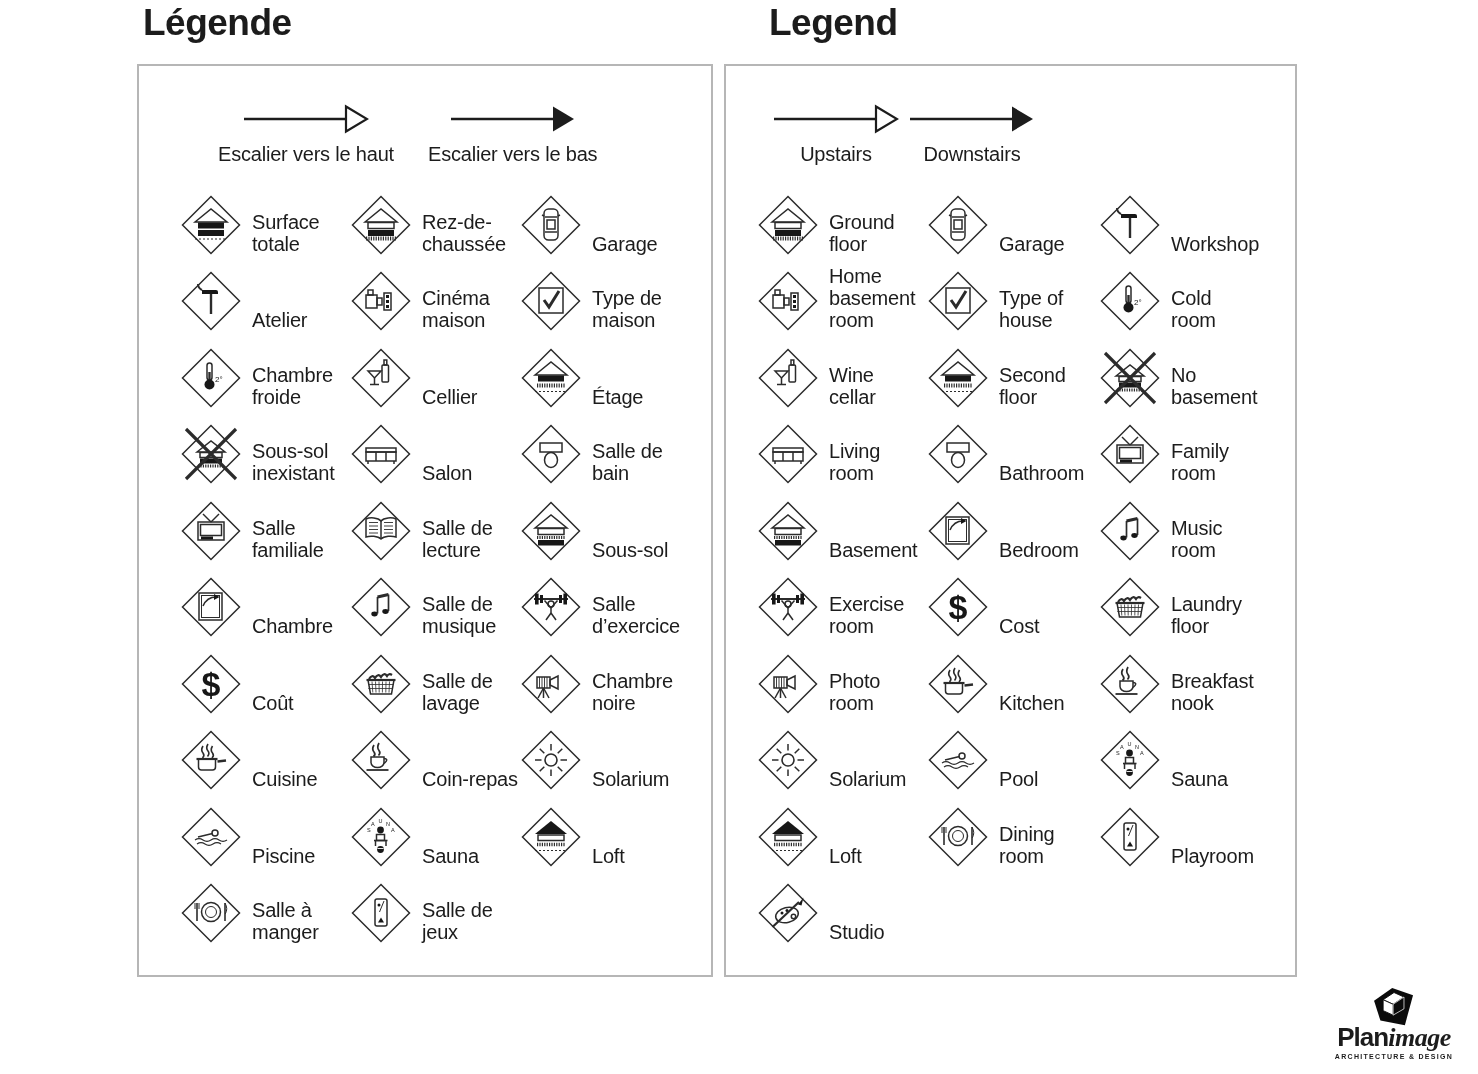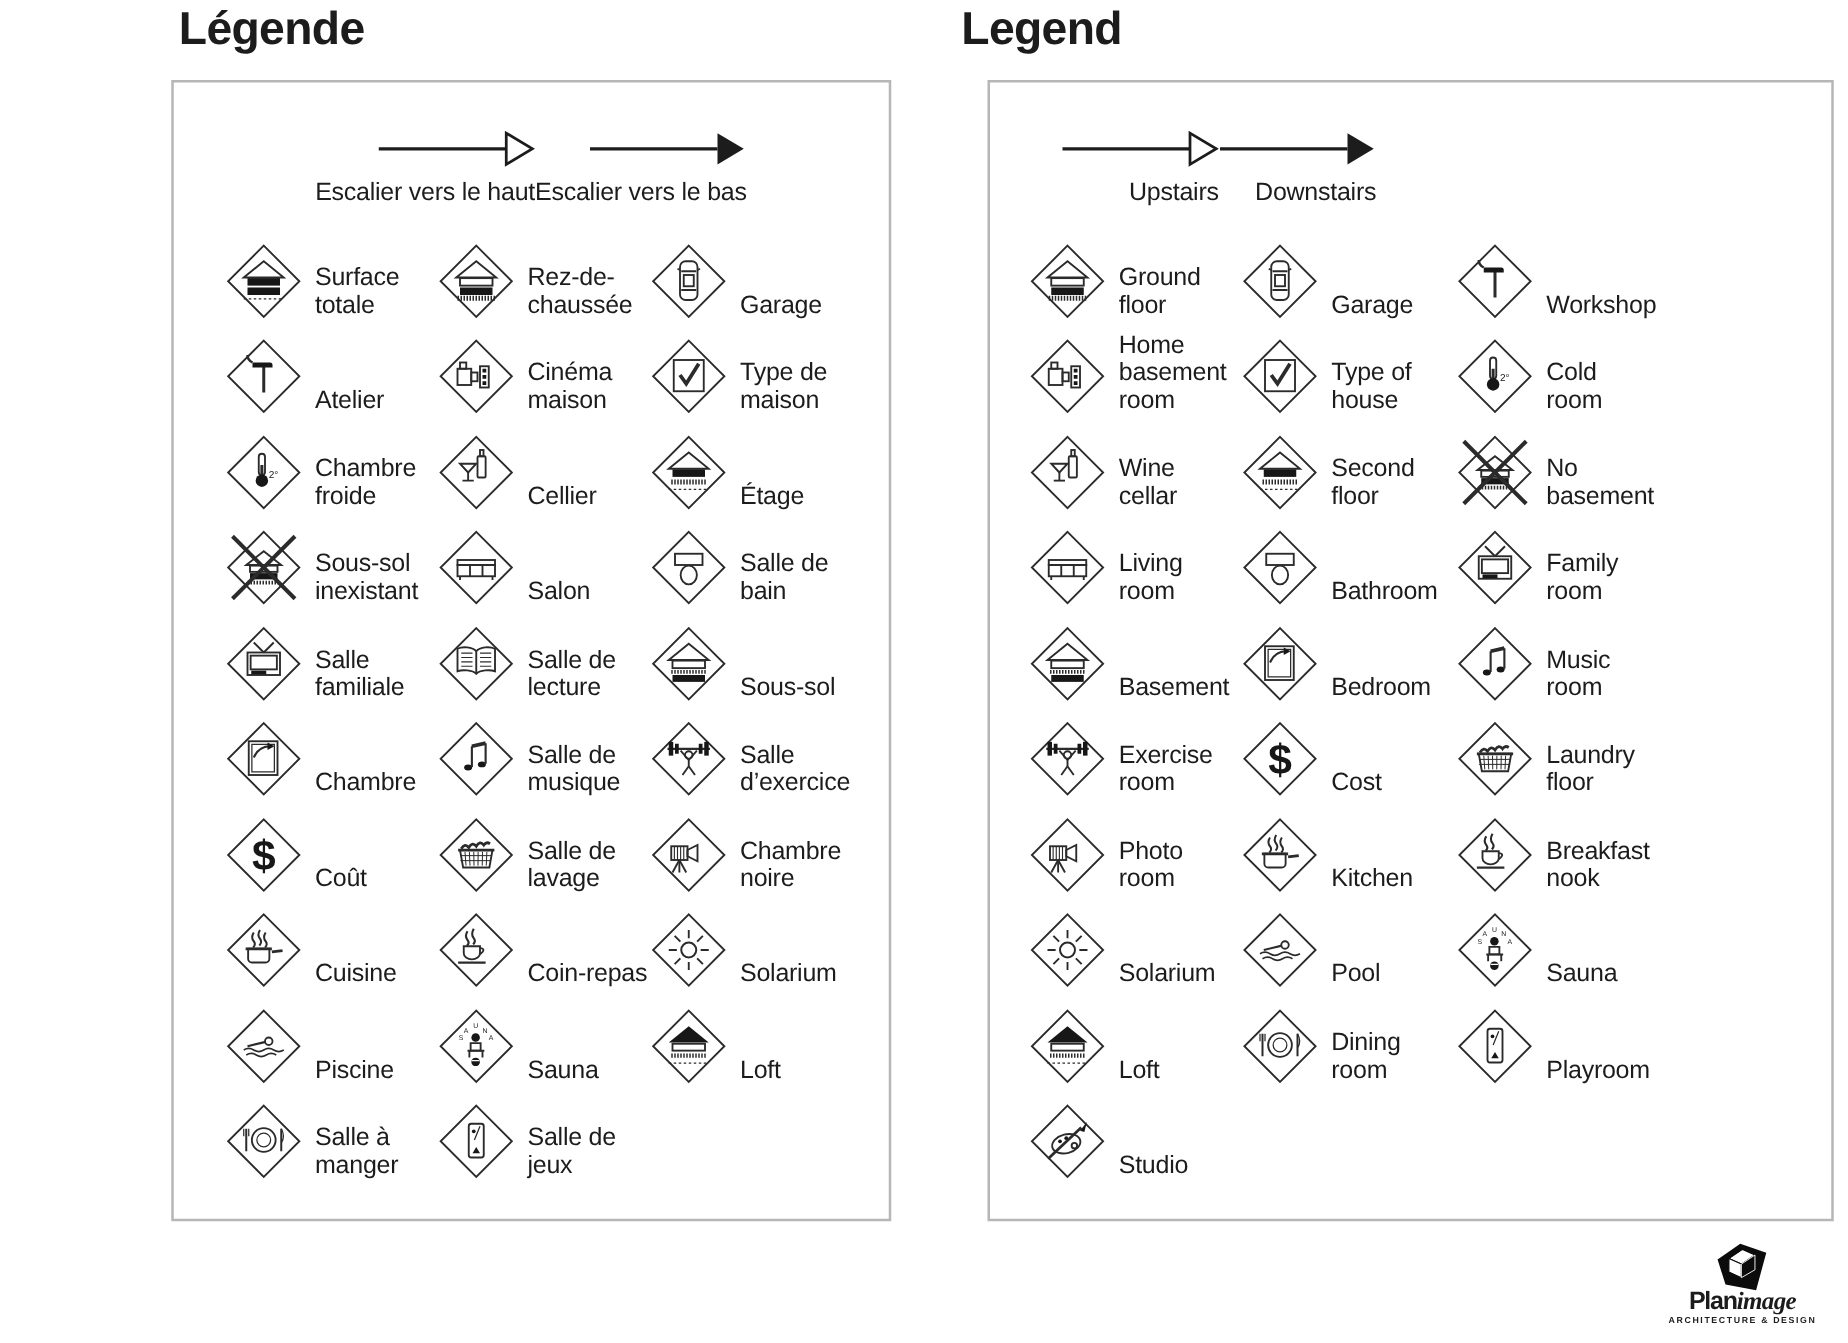--- a/index.html
+++ b/index.html
@@ -7,48 +7,48 @@
     width:1478px;height:1074px;position:relative;overflow:hidden;
     background:#ffffff;color:#1c1c1c;
     font-family:"Liberation Sans",sans-serif;
   }
   .panel-title{position:absolute;top:2px;font-size:37px;font-weight:700;letter-spacing:-0.5px}
   #title-fr{left:143px}
   #title-en{left:769px}
 
   .panel{position:absolute;top:64px;height:913px;border:2px solid #b6b6b6;background:#fff;box-sizing:border-box}
   #panel-fr{left:137px;width:576px}
-  #panel-en{left:790px;width:677px}
+  #panel-en{left:724px;width:573px}
 
   .arrows{position:absolute;top:36px;display:flex}
   #panel-fr .arrows{left:45px}
   #panel-en .arrows{left:37px}
   #panel-fr .arrow-block:first-child{width:244px}
   #panel-en .arrow-block:first-child{width:146px}
-  .arrow-block{display:flex;flex-direction:column;align-items:flex-end}
+  .arrow-block{display:flex;flex-direction:column;align-items:center}
   .arrow-label{font-size:20px;margin-top:7px;letter-spacing:-0.2px;white-space:nowrap}
 
   .grid{position:absolute;top:112px;left:0;right:0;display:grid;grid-auto-rows:76.5px}
   #panel-fr .grid{padding-left:42px;grid-template-columns:170px 170px 1fr}
   #panel-en .grid{padding-left:32px;grid-template-columns:170px 172px 1fr}
   .cell{display:flex;align-items:flex-end;gap:11px}
   .dsvg{width:60px;height:60px;flex:0 0 60px}
   .label{font-size:20px;line-height:1.1;letter-spacing:-0.2px;max-width:96px}
   #panel-en .label{max-width:78px}
 
   
   .dsvg .frame{fill:#ffffff;stroke:#2b2b2b;stroke-width:1.5}
   .dsvg .ic{stroke:#2b2b2b;stroke-width:1.5;fill:none;stroke-linecap:butt;stroke-linejoin:miter}
   .dsvg .f{fill:#171717;stroke:none}
   .dsvg text{stroke:none;fill:#171717;font-family:"Liberation Sans",sans-serif}
 
   
   .logo{position:absolute;right:6px;bottom:14px;width:156px;text-align:center}
   .logo-mark{display:block;margin:0 auto -5px auto}
-  .logo-brand{font-size:20px;line-height:1;white-space:nowrap}
+  .logo-brand{font-size:26px;line-height:1;white-space:nowrap}
   .logo-brand .b1{font-weight:800;letter-spacing:-1px}
   .logo-brand .b2{font-family:"Liberation Serif",serif;font-style:italic;font-weight:700;letter-spacing:-0.5px}
   .logo-tag{font-size:7px;letter-spacing:1.3px;margin-top:2px;font-weight:700}
 </style>
 </head>
 <body>
 
 <div class="panel-title" id="title-fr">Légende</div>
 <div class="panel-title" id="title-en">Legend</div>
 

